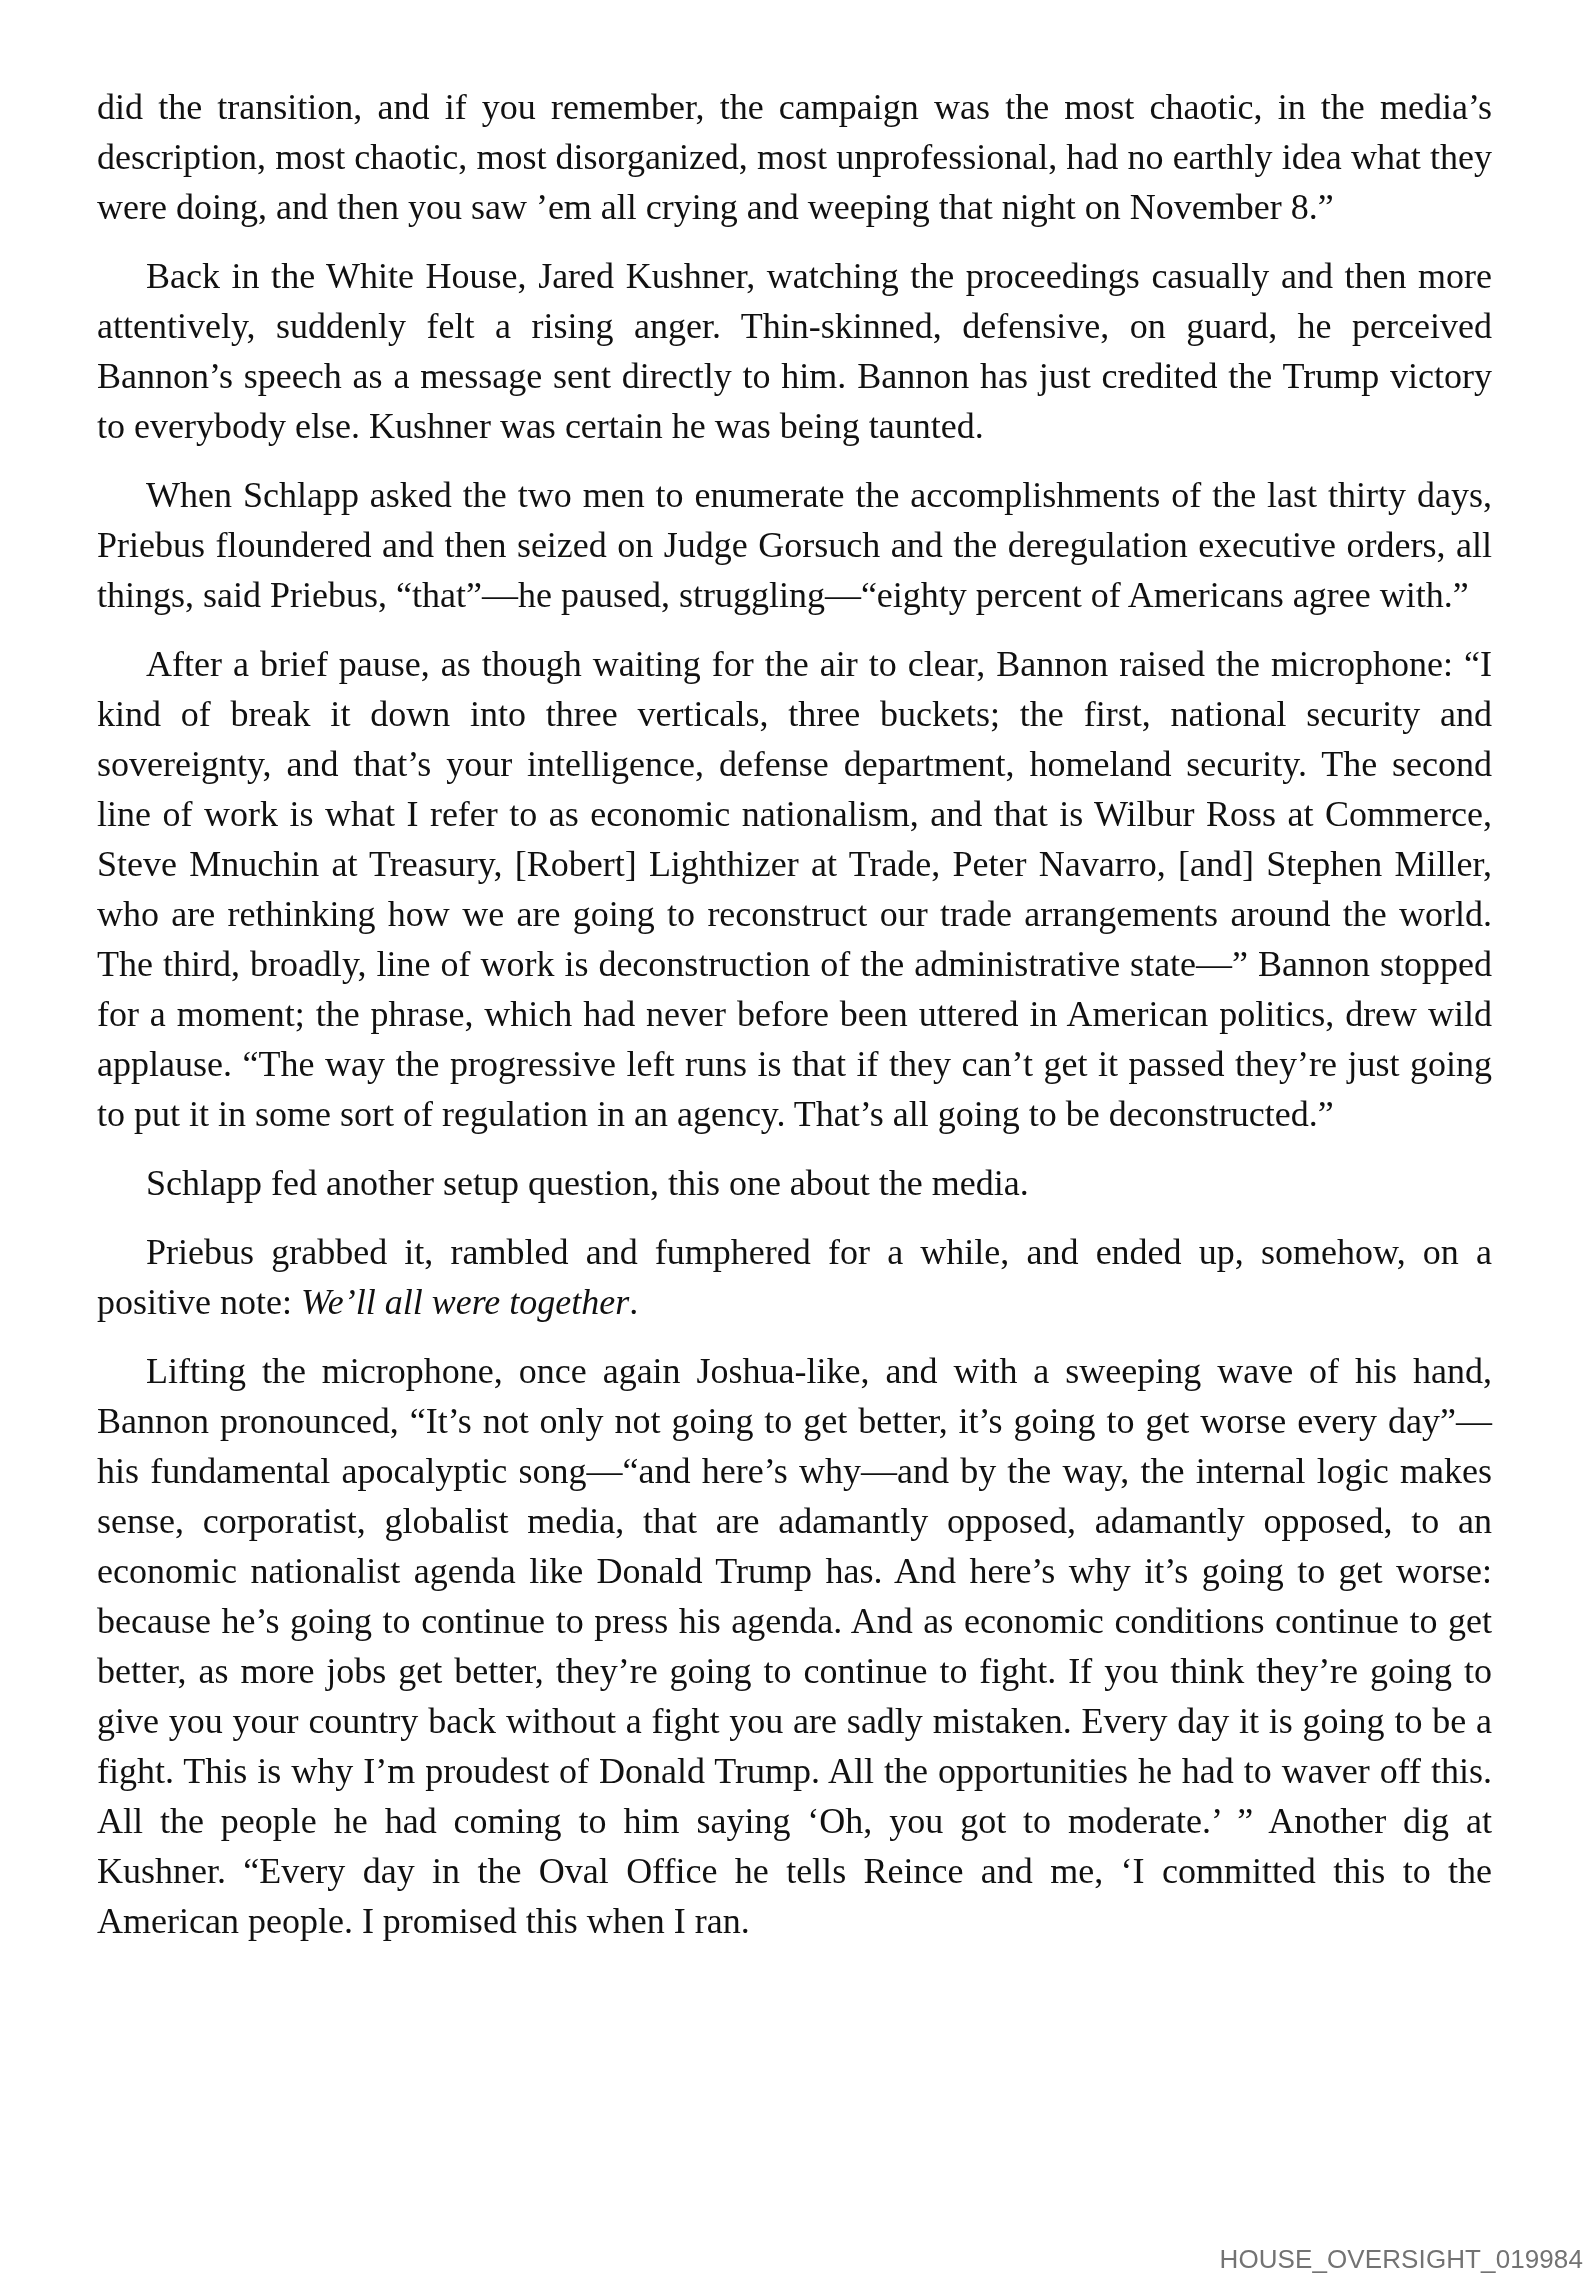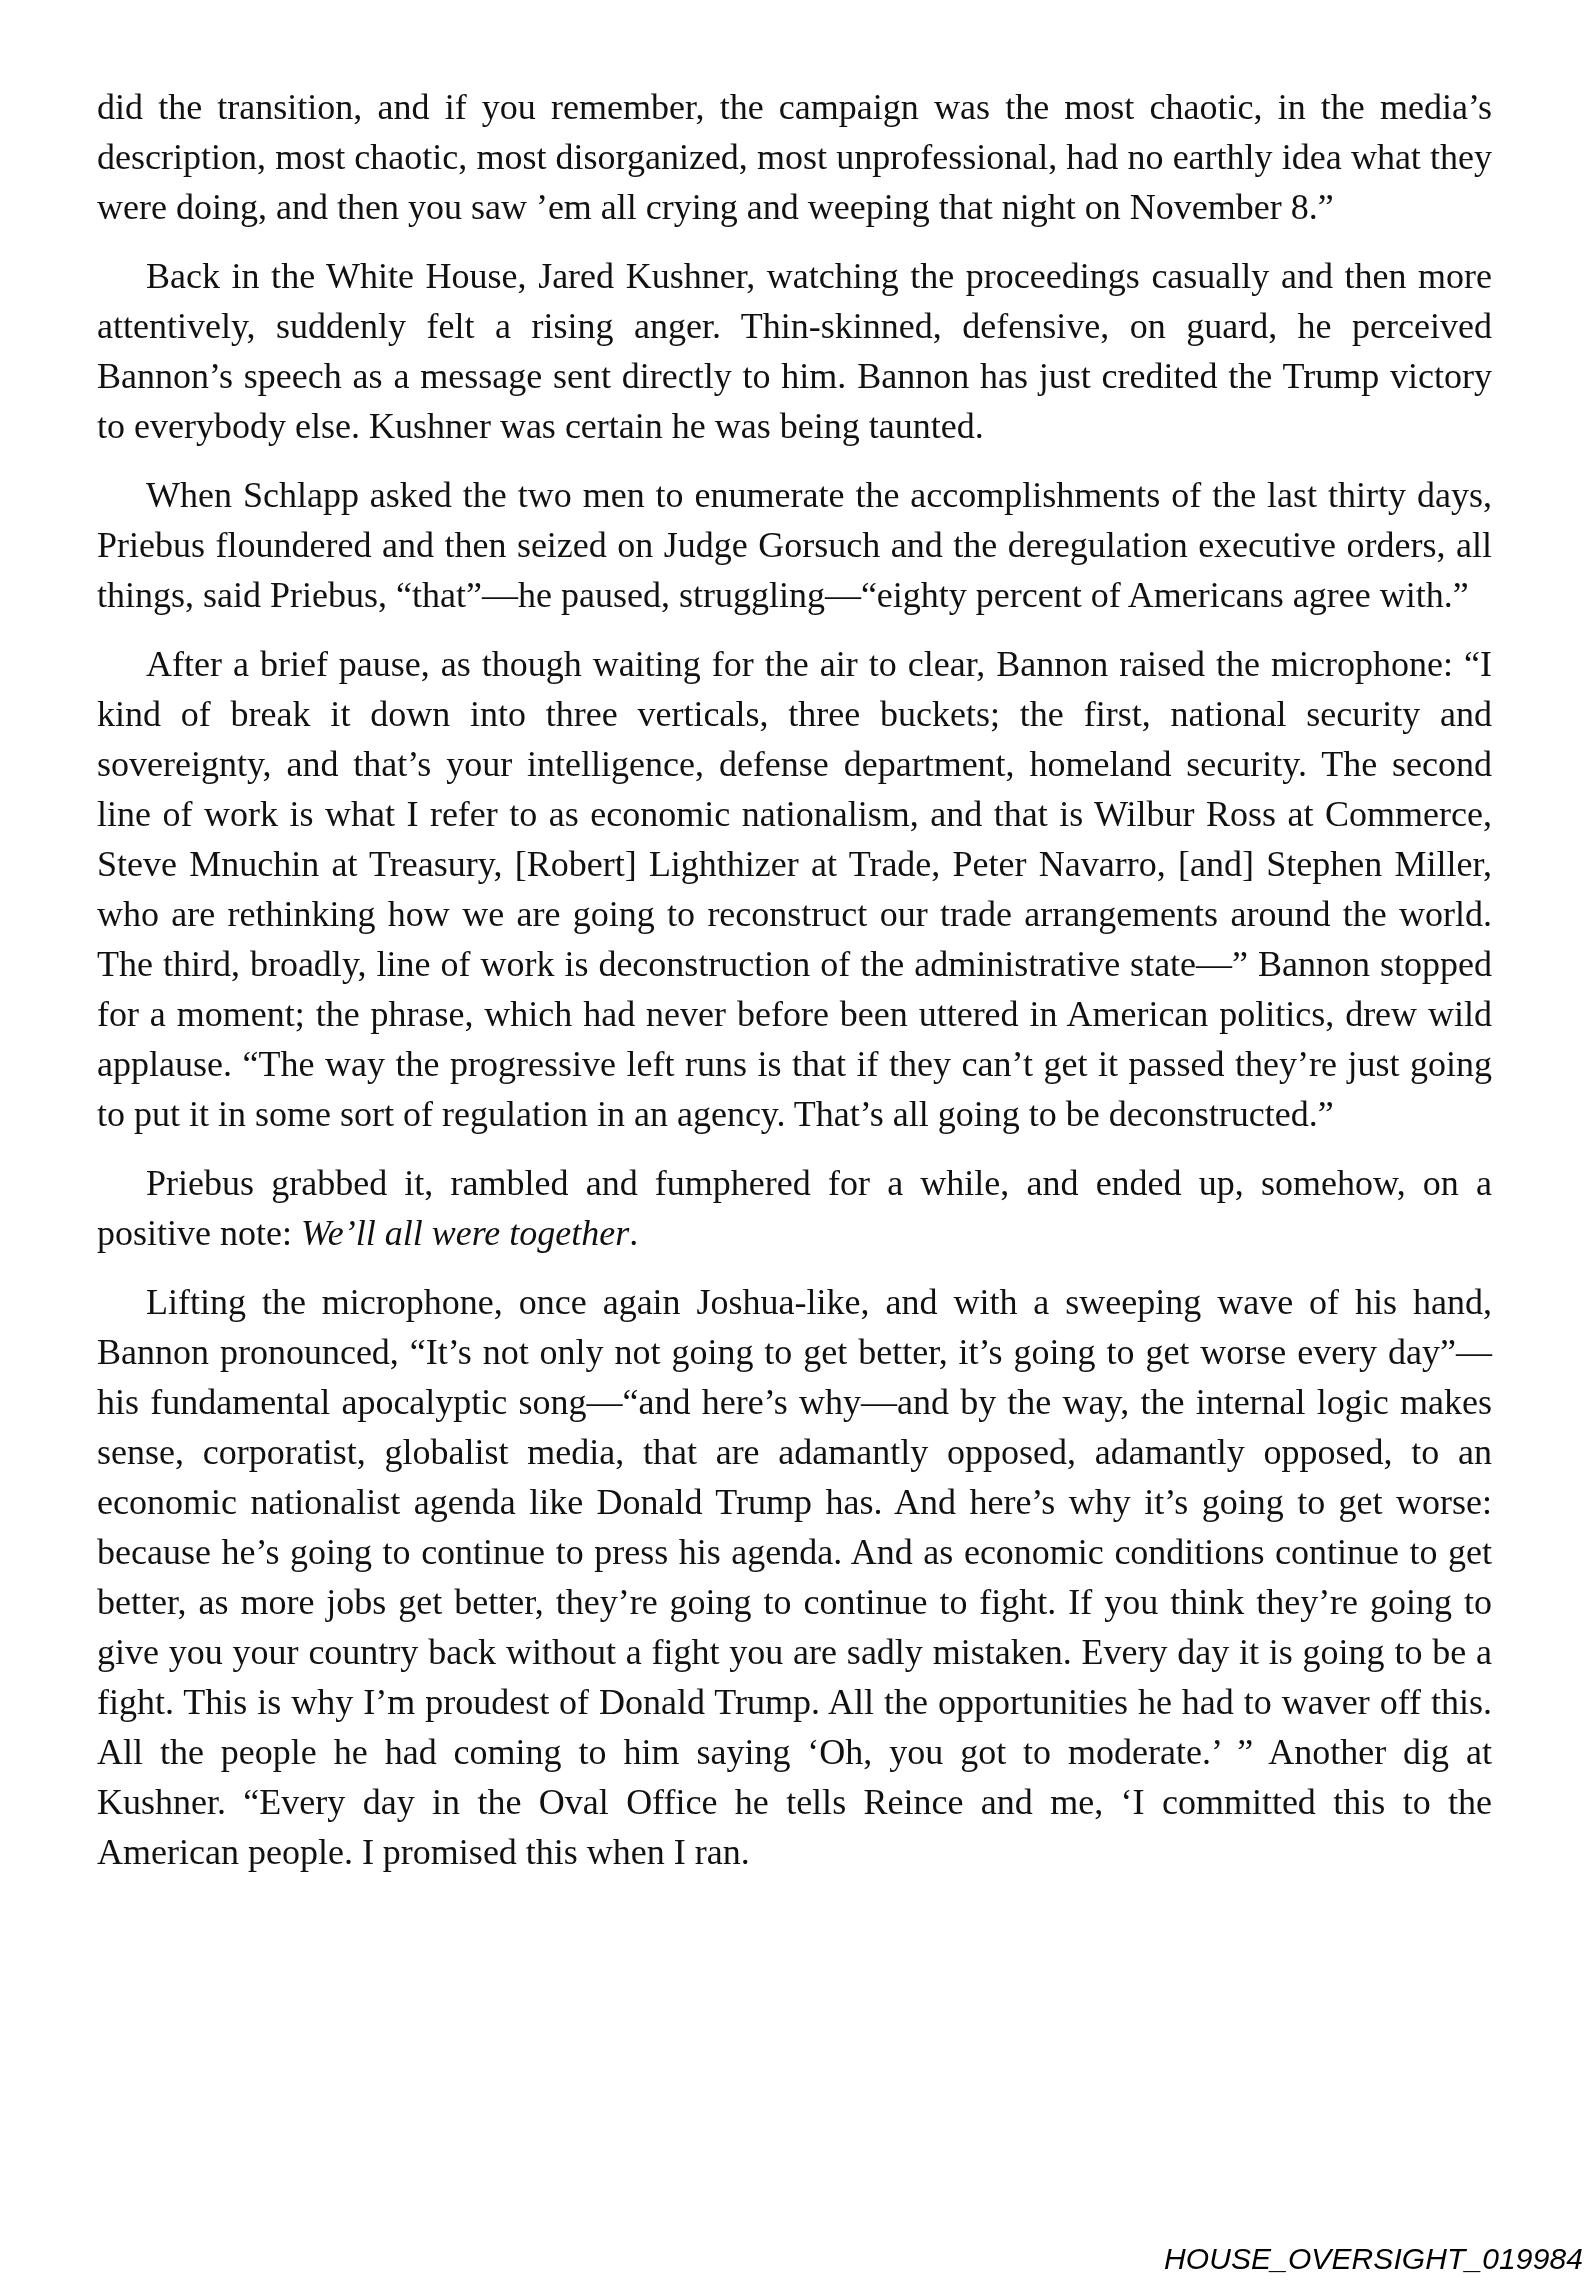--- a/index.html
+++ b/index.html
@@ -21,35 +21,35 @@
     hyphens: none;
   }
   .para.indent { text-indent: 49px; }
   .para.first { text-indent: 0; }
   .ital { font-style: italic; }
   .footer {
     position: absolute;
     right: 9px;
     top: 2241px;
     font-family: "Liberation Sans", "DejaVu Sans", sans-serif;
-    font-size: 30px;
+    font-size: 26px;
     line-height: 36px;
-    color: #000000;
+    color: #737373;
     letter-spacing: 0.1px;
-    font-style: italic;
   }
 </style>
 </head>
 <body>
 
 <div class="page">
   <p class="para first">did the transition, and if you remember, the campaign was the most chaotic, in the media’s description, most chaotic, most disorganized, most unprofessional, had no earthly idea what they were doing, and then you saw ’em all crying and weeping that night on November 8.”</p>
   <p class="para indent">Back in the White House, Jared Kushner, watching the proceedings casually and then more attentively, suddenly felt a rising anger. Thin-skinned, defensive, on guard, he perceived Bannon’s speech as a message sent directly to him. Bannon has just credited the Trump victory to everybody else. Kushner was certain he was being taunted.</p>
   <p class="para indent">When Schlapp asked the two men to enumerate the accomplishments of the last thirty days, Priebus floundered and then seized on Judge Gorsuch and the deregulation executive orders, all things, said Priebus, “that”—he paused, struggling—“eighty percent of Americans agree with.”</p>
   <p class="para indent">After a brief pause, as though waiting for the air to clear, Bannon raised the microphone: “I kind of break it down into three verticals, three buckets; the first, national security and sovereignty, and that’s your intelligence, defense department, homeland security. The second line of work is what I refer to as economic nationalism, and that is Wilbur Ross at Commerce, Steve Mnuchin at Treasury, [Robert] Lighthizer at Trade, Peter Navarro, [and] Stephen Miller, who are rethinking how we are going to reconstruct our trade arrangements around the world. The third, broadly, line of work is deconstruction of the administrative state—” Bannon stopped for a moment; the phrase, which had never before been uttered in American politics, drew wild applause. “The way the progressive left runs is that if they can’t get it passed they’re just going to put it in some sort of regulation in an agency. That’s all going to be deconstructed.”</p>
+  <p class="para indent">Schlapp fed another setup question, this one about the media.</p>
   <p class="para indent">
     <span>Priebus grabbed it, rambled and fumphered for a while, and ended up, somehow, on a positive note: </span><span class="ital">We’ll all were together</span><span>.</span>
   </p>
   <p class="para indent">Lifting the microphone, once again Joshua-like, and with a sweeping wave of his hand, Bannon pronounced, “It’s not only not going to get better, it’s going to get worse every day”—his fundamental apocalyptic song—“and here’s why—and by the way, the internal logic makes sense, corporatist, globalist media, that are adamantly opposed, adamantly opposed, to an economic nationalist agenda like Donald Trump has. And here’s why it’s going to get worse: because he’s going to continue to press his agenda. And as economic conditions continue to get better, as more jobs get better, they’re going to continue to fight. If you think they’re going to give you your country back without a fight you are sadly mistaken. Every day it is going to be a fight. This is why I’m proudest of Donald Trump. All the opportunities he had to waver off this. All the people he had coming to him saying ‘Oh, you got to moderate.’ ” Another dig at Kushner. “Every day in the Oval Office he tells Reince and me, ‘I committed this to the American people. I promised this when I ran.</p>
 </div>
 
 <div class="footer">HOUSE_OVERSIGHT_019984</div>
 
 
 </body></html>

